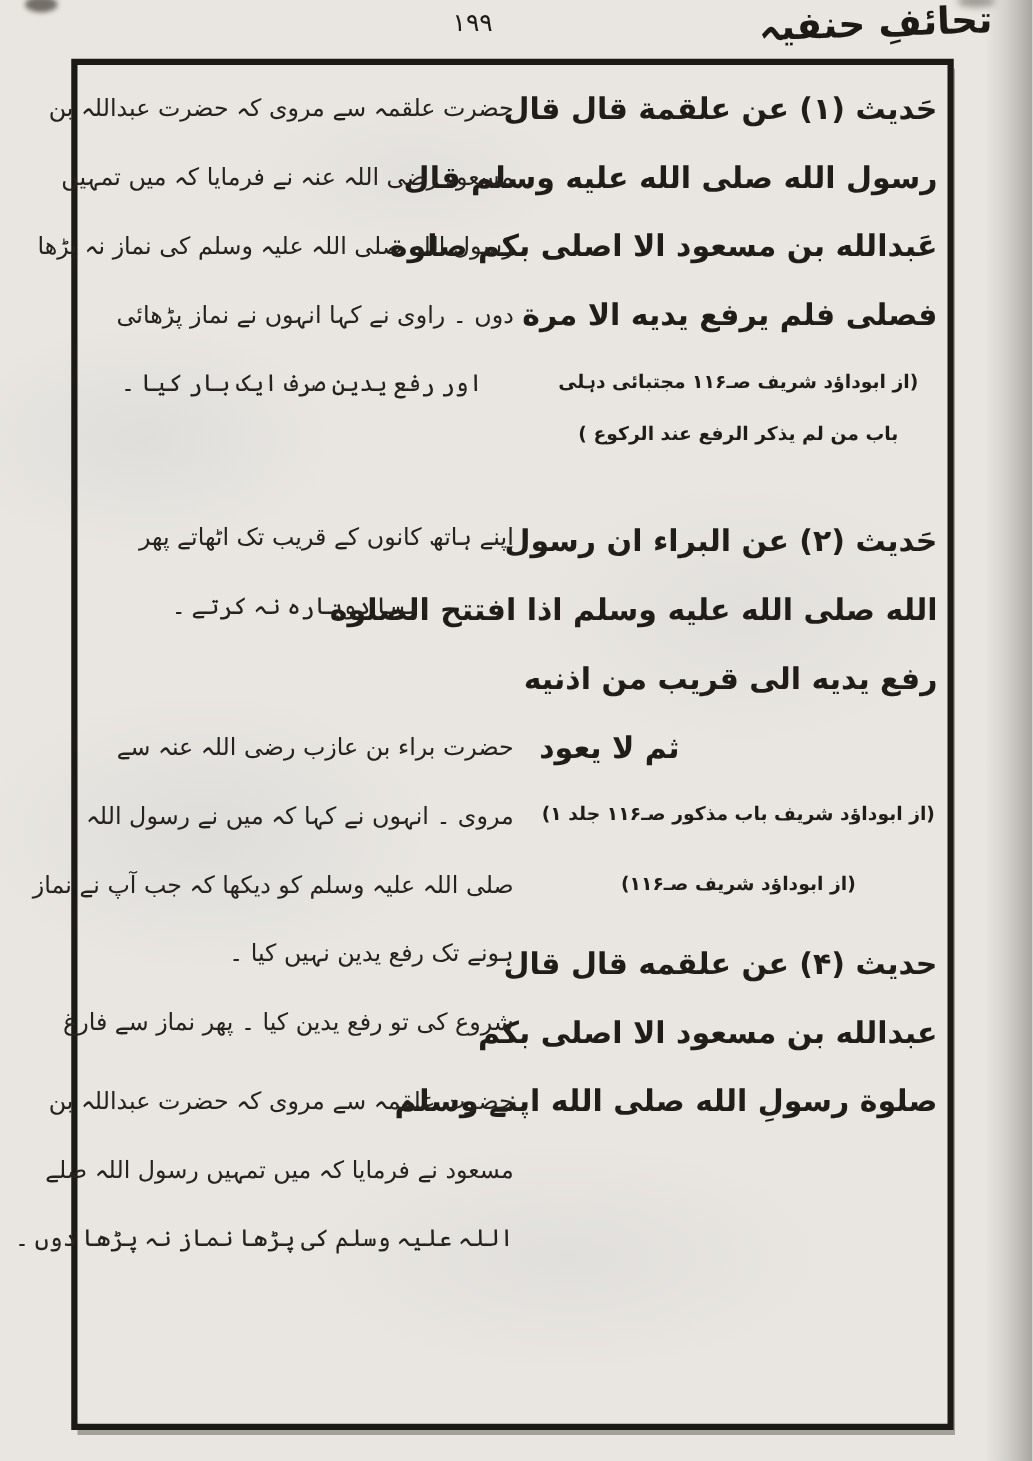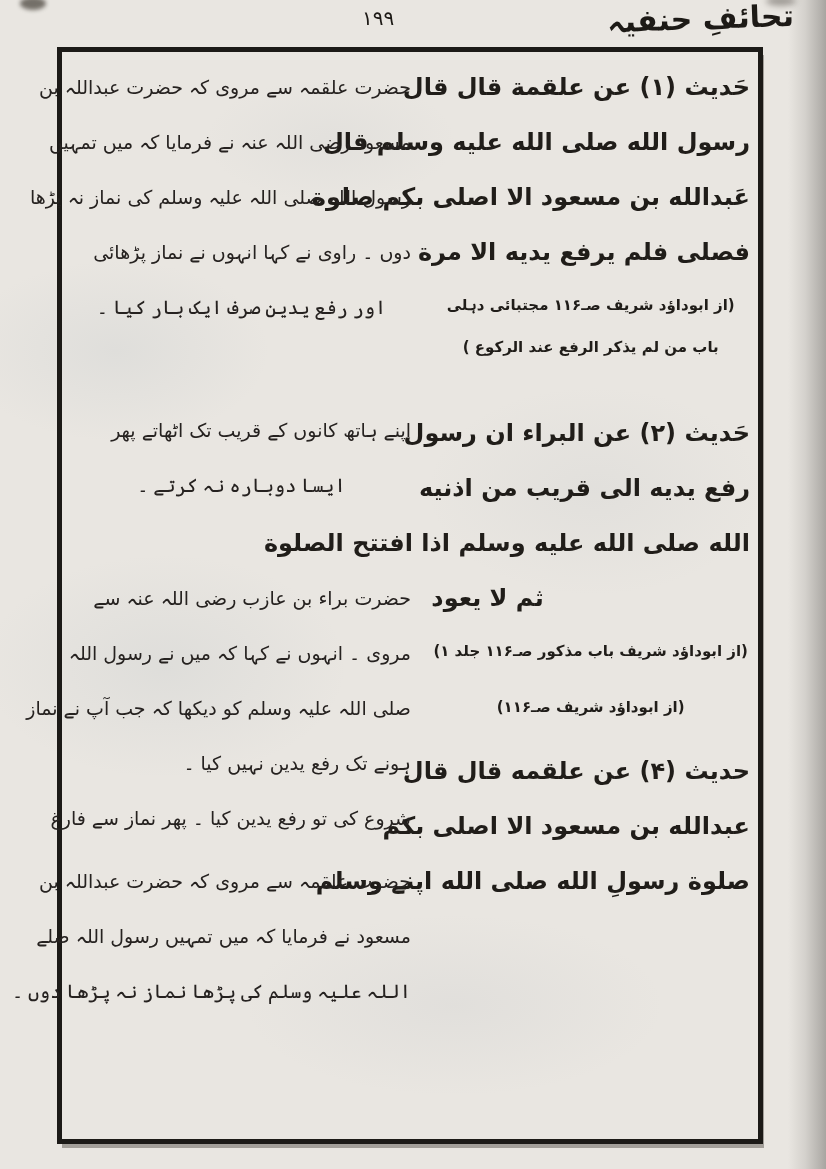--- a/index.html
+++ b/index.html
@@ -101,22 +101,22 @@
         <div class="a-line">فصلی فلم یرفع یدیه الا مرة</div>
       </div>
 
       <div class="block mb-r1">
         <div class="ref-line">(از ابوداؤد شریف صـ۱۱۶ مجتبائی دہلی</div>
         <div class="ref-line">باب من لم یذکر الرفع عند الرکوع )</div>
       </div>
 
       <div class="block mb-h2">
         <div class="a-line">حَدیث (۲) عن البراء ان رسول</div>
+        <div class="a-line">الله صلی الله علیه وسلم اذا افتتح الصلوة</div>
         <div class="a-line">رفع یدیه الی قریب من اذنیه</div>
-        <div class="a-line">الله صلی الله علیه وسلم اذا افتتح الصلوة</div>
         <div class="a-line left">ثم لا یعود</div>
       </div>
 
       <div class="block mb-r2">
         <div class="ref-line">(از ابوداؤد شریف باب مذکور صـ۱۱۶ جلد ۱)</div>
       </div>
 
 
       <div class="block mb-r3">
         <div class="ref-line">(از ابوداؤد شریف صـ۱۱۶)</div>

